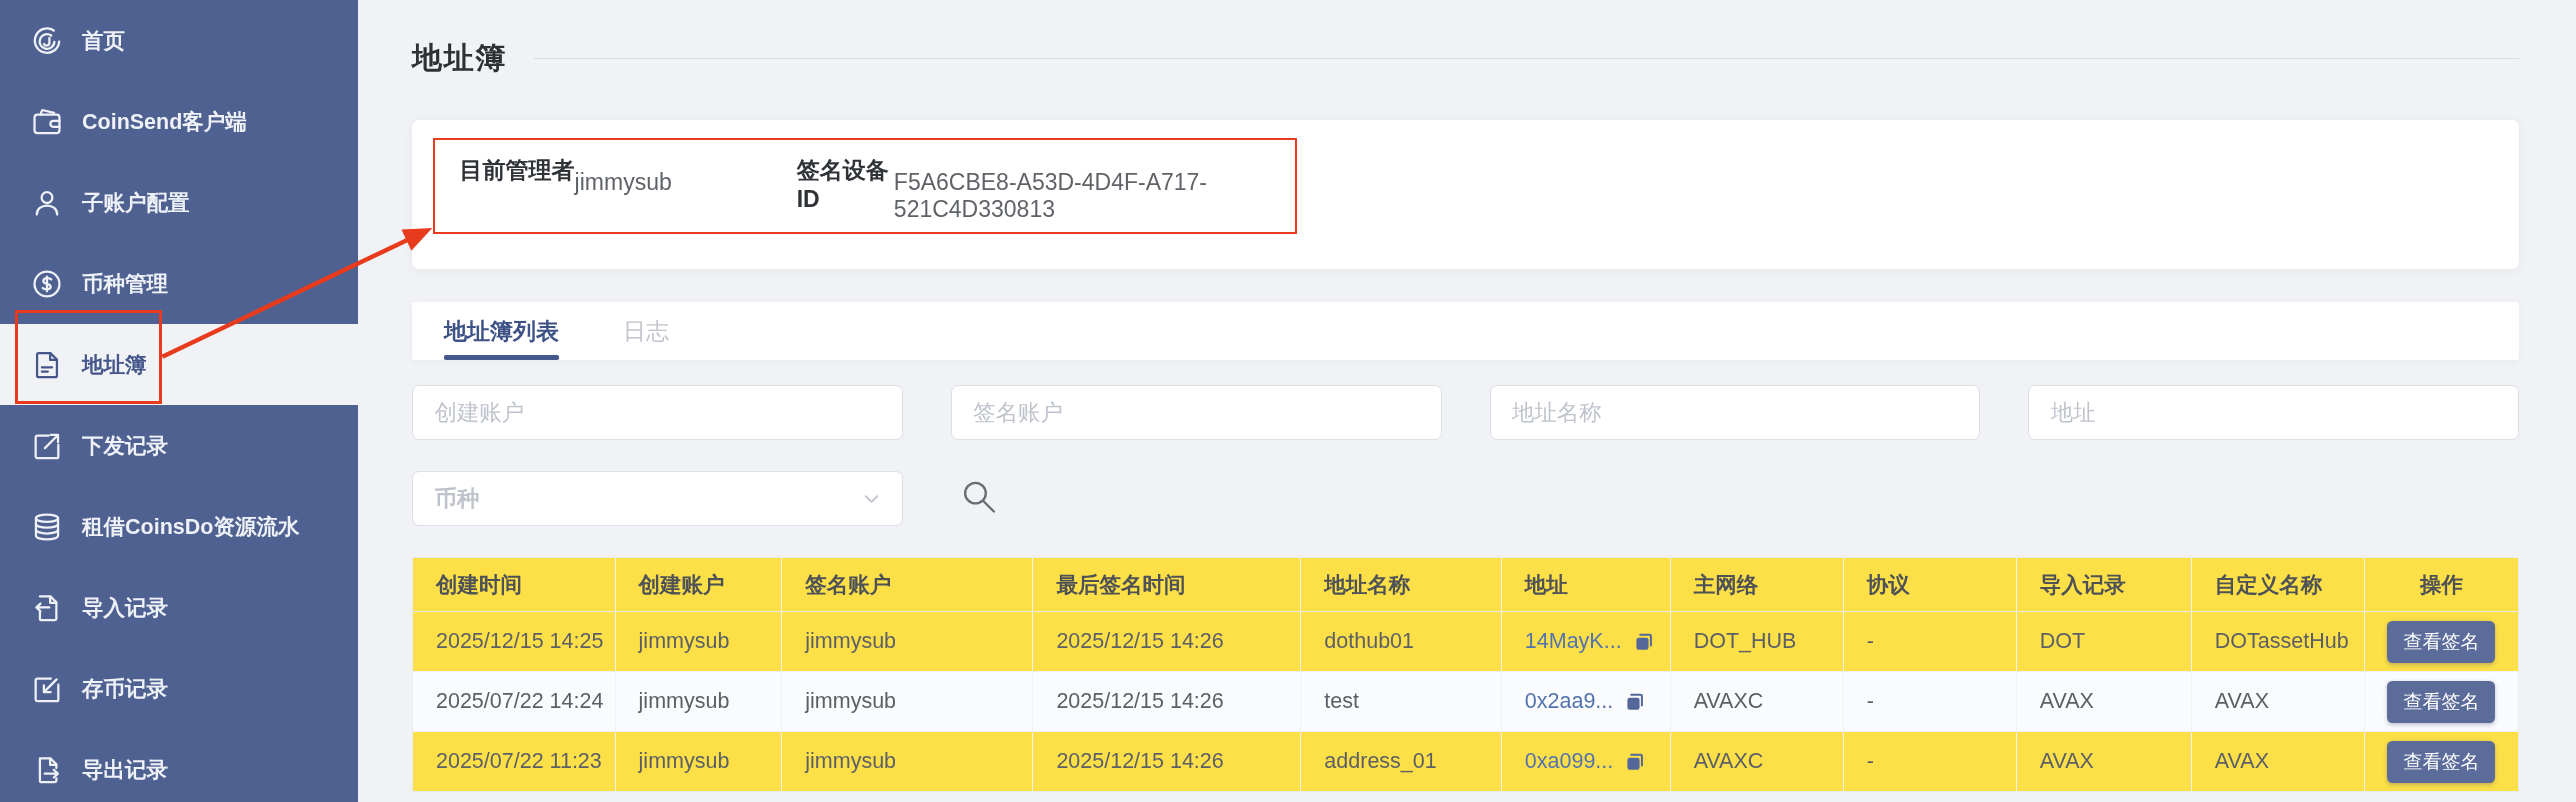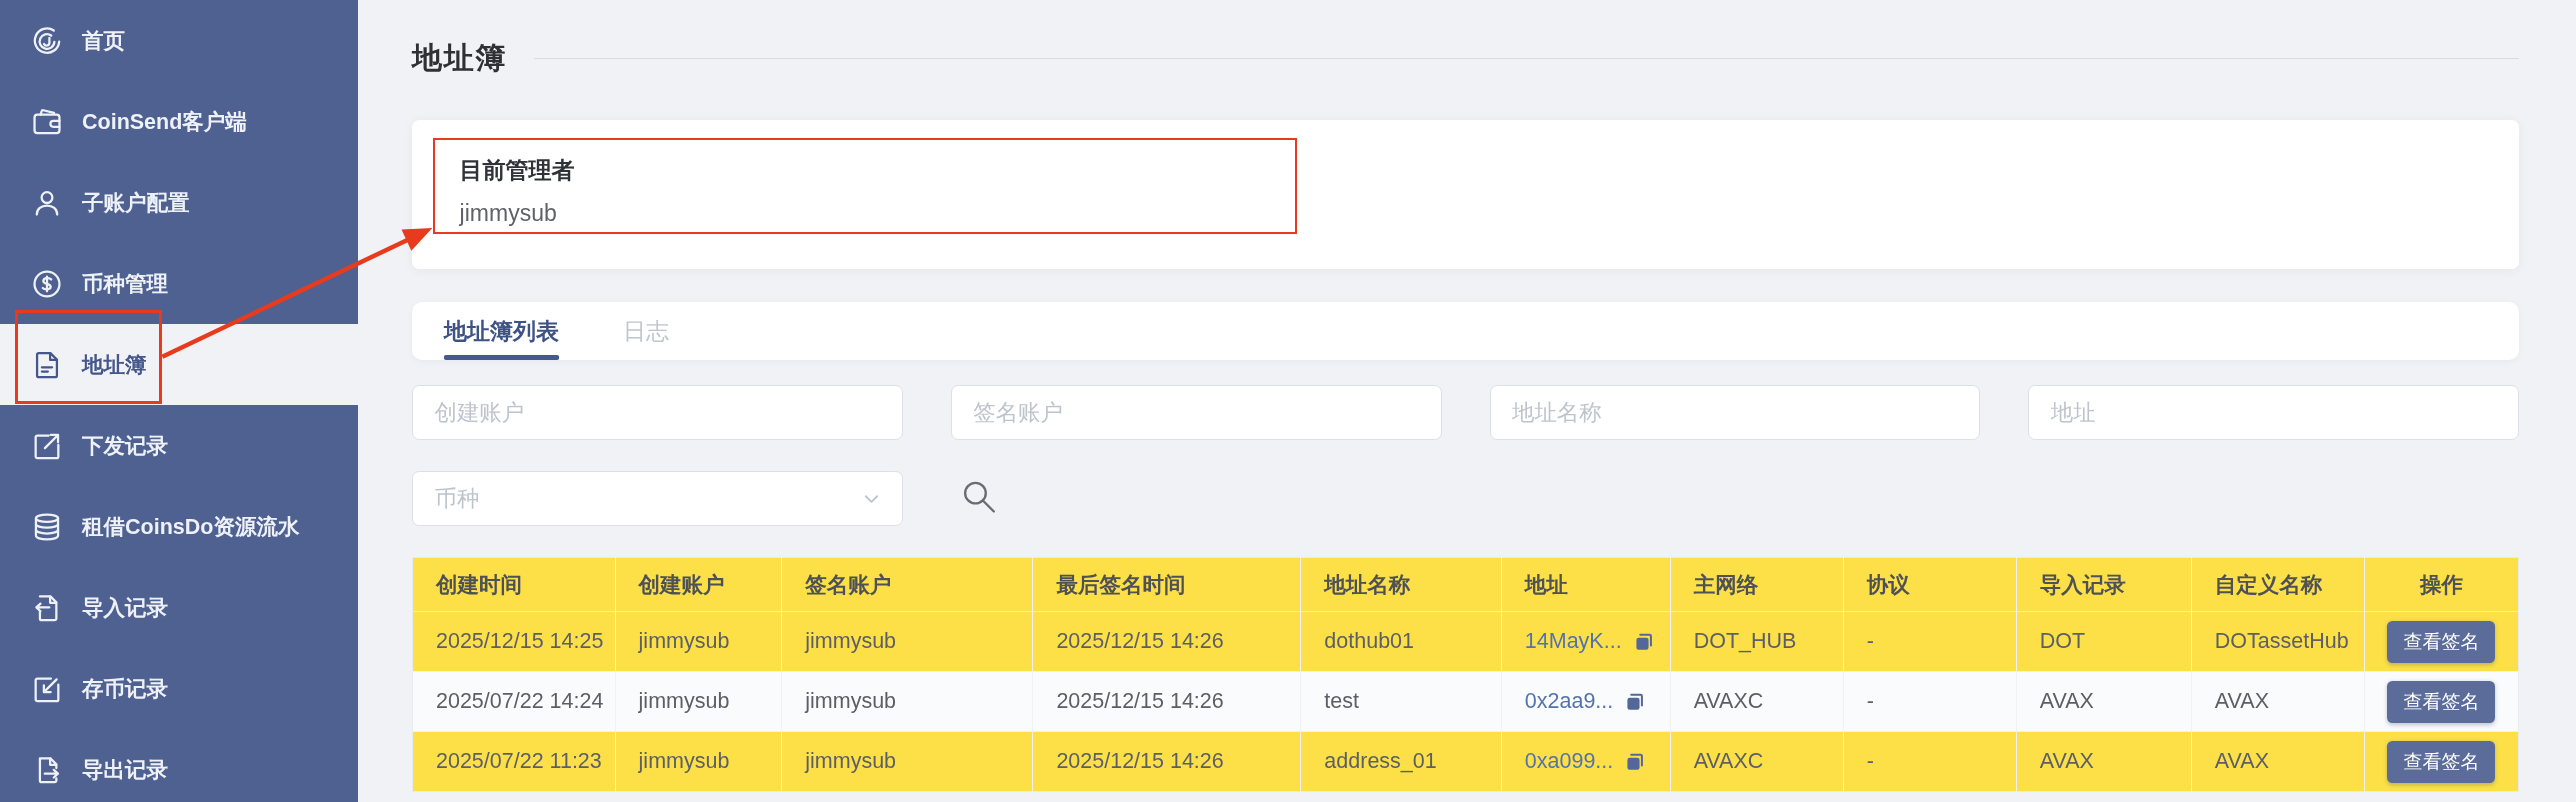--- a/index.html
+++ b/index.html
@@ -17,35 +17,35 @@
 
   
   .main { flex:1; padding:0 57px 0 54px; position:relative; }
   .title-row { padding-top:38px; display:flex; align-items:center; gap:27px; }
   .page-title { font-size:30px; font-weight:bold; color:#2e3033; letter-spacing:1.8px; }
   .title-divider { flex:1; height:1.8px; background:#d9dbdf; }
 
   .card { background:#fff; border-radius:7.2px; box-shadow:0 1.8px 10.7px rgba(31,35,41,.05); }
   .manager-card { margin-top:41px; height:149px; padding:18px 0 0 20.6px; }
   .red-box { width:864px; height:96px; border:2.7px solid #e83b1d; display:flex; padding:15px 0 0 25px; }
-  .m-field { display:flex; flex-direction:column; }
+  .m-field { display:flex; }
   .m-field.first { width:399px; }
   .m-label { font-size:23px; font-weight:bold; color:#2f3237; }
   .m-value { margin-top:14.3px; font-size:23px; color:#5f6368; }
 
-  .tab-strip { margin-top:33px; height:58px; background:#fff; border-radius:10px; box-shadow:0 1.8px 7.2px rgba(31,35,41,.04); display:flex; padding-left:32px; }
+  .tab-strip { margin-top:33px; height:58px; background:#fff; border-radius:3px; box-shadow:0 1.8px 7.2px rgba(31,35,41,.04); display:flex; padding-left:32px; }
   .tab { position:relative; display:flex; align-items:center; font-size:23px; color:#c2c5cd; margin-right:64px; cursor:pointer; }
   .tab.active { color:#3e5286; font-weight:bold; }
   .tab.active::after { content:""; position:absolute; left:0; right:0; bottom:0; height:5.4px; background:#46598e; border-radius:1.8px; }
 
   .filters { margin-top:25px; display:grid; grid-template-columns:repeat(4,1fr); column-gap:48px; }
   .filter-input { height:55px; background:#fff; border:0.9px solid #dcdfe6; border-radius:7.2px; padding:0 21.5px; font-size:22.4px; color:#333; width:100%; outline:none; font-family:inherit; }
   .filter-input::placeholder { color:#bfc3cc; }
   .filters-row2 { margin-top:31px; display:flex; align-items:center; }
-  .select { width:calc((100% - 145px)/4); height:55px; background:#fff; border:0.9px solid #dcdfe6; border-radius:7.2px; display:flex; align-items:center; justify-content:space-between; padding:0 18px 0 21.5px; cursor:pointer; }
+  .select { width:calc((100% - 145px)/4); height:55px; background:#fff; border:0.9px solid #dcdfe6; border-radius:7.2px; display:flex; align-items:center; justify-content:space-between; padding:0 18px 0 21.5px; cursor:pointer;font-weight:bold; }
   .select .ph { font-size:22.4px; color:#bfc3cc; }
   .select .chev { width:25px; height:25px; }
   .search-btn { margin-left:55px; width:43px; height:43px; cursor:pointer; background:none; border:none; padding:0; }
   .search-btn svg { width:100%; height:100%; }
 
   
   .table-wrap { margin-top:31px; }
   table { width:100%; border-collapse:collapse; background:#fde047; border:0.9px solid #e7eaef; table-layout:fixed; }
   th { height:54px; font-size:21.5px; font-weight:bold; color:#4e5257; text-align:left; padding:0 10.7px 0 23px; border-bottom:0.9px solid #e7eaef; border-right:0.9px solid #eff1f5; white-space:nowrap; overflow:hidden; }
   td { height:60px; font-size:21.5px; color:#5c6066; padding:0 10.7px 0 23px; border-right:0.9px solid #eff1f5; border-top:0.9px solid #eff1f5; white-space:nowrap; overflow:hidden; }
@@ -153,20 +153,24 @@
     <div class="title-row">
       <div class="page-title">地址簿</div>
       <div class="title-divider"></div>
     </div>
 
     <section class="card manager-card">
       <div class="red-box">
         <div class="m-field first">
           <div class="m-label">目前管理者</div>
           <div class="m-value">jimmysub</div>
+        </div>
+        <div class="m-field">
+          <div class="m-label">签名设备ID</div>
+          <div class="m-value">F5A6CBE8-A53D-4D4F-A717-521C4D330813</div>
         </div>
       </div>
     </section>
 
     <section class="tab-strip">
       <div class="tab active">
         <span>地址簿列表</span>
       </div>
       <div class="tab">
         <span>日志</span>

